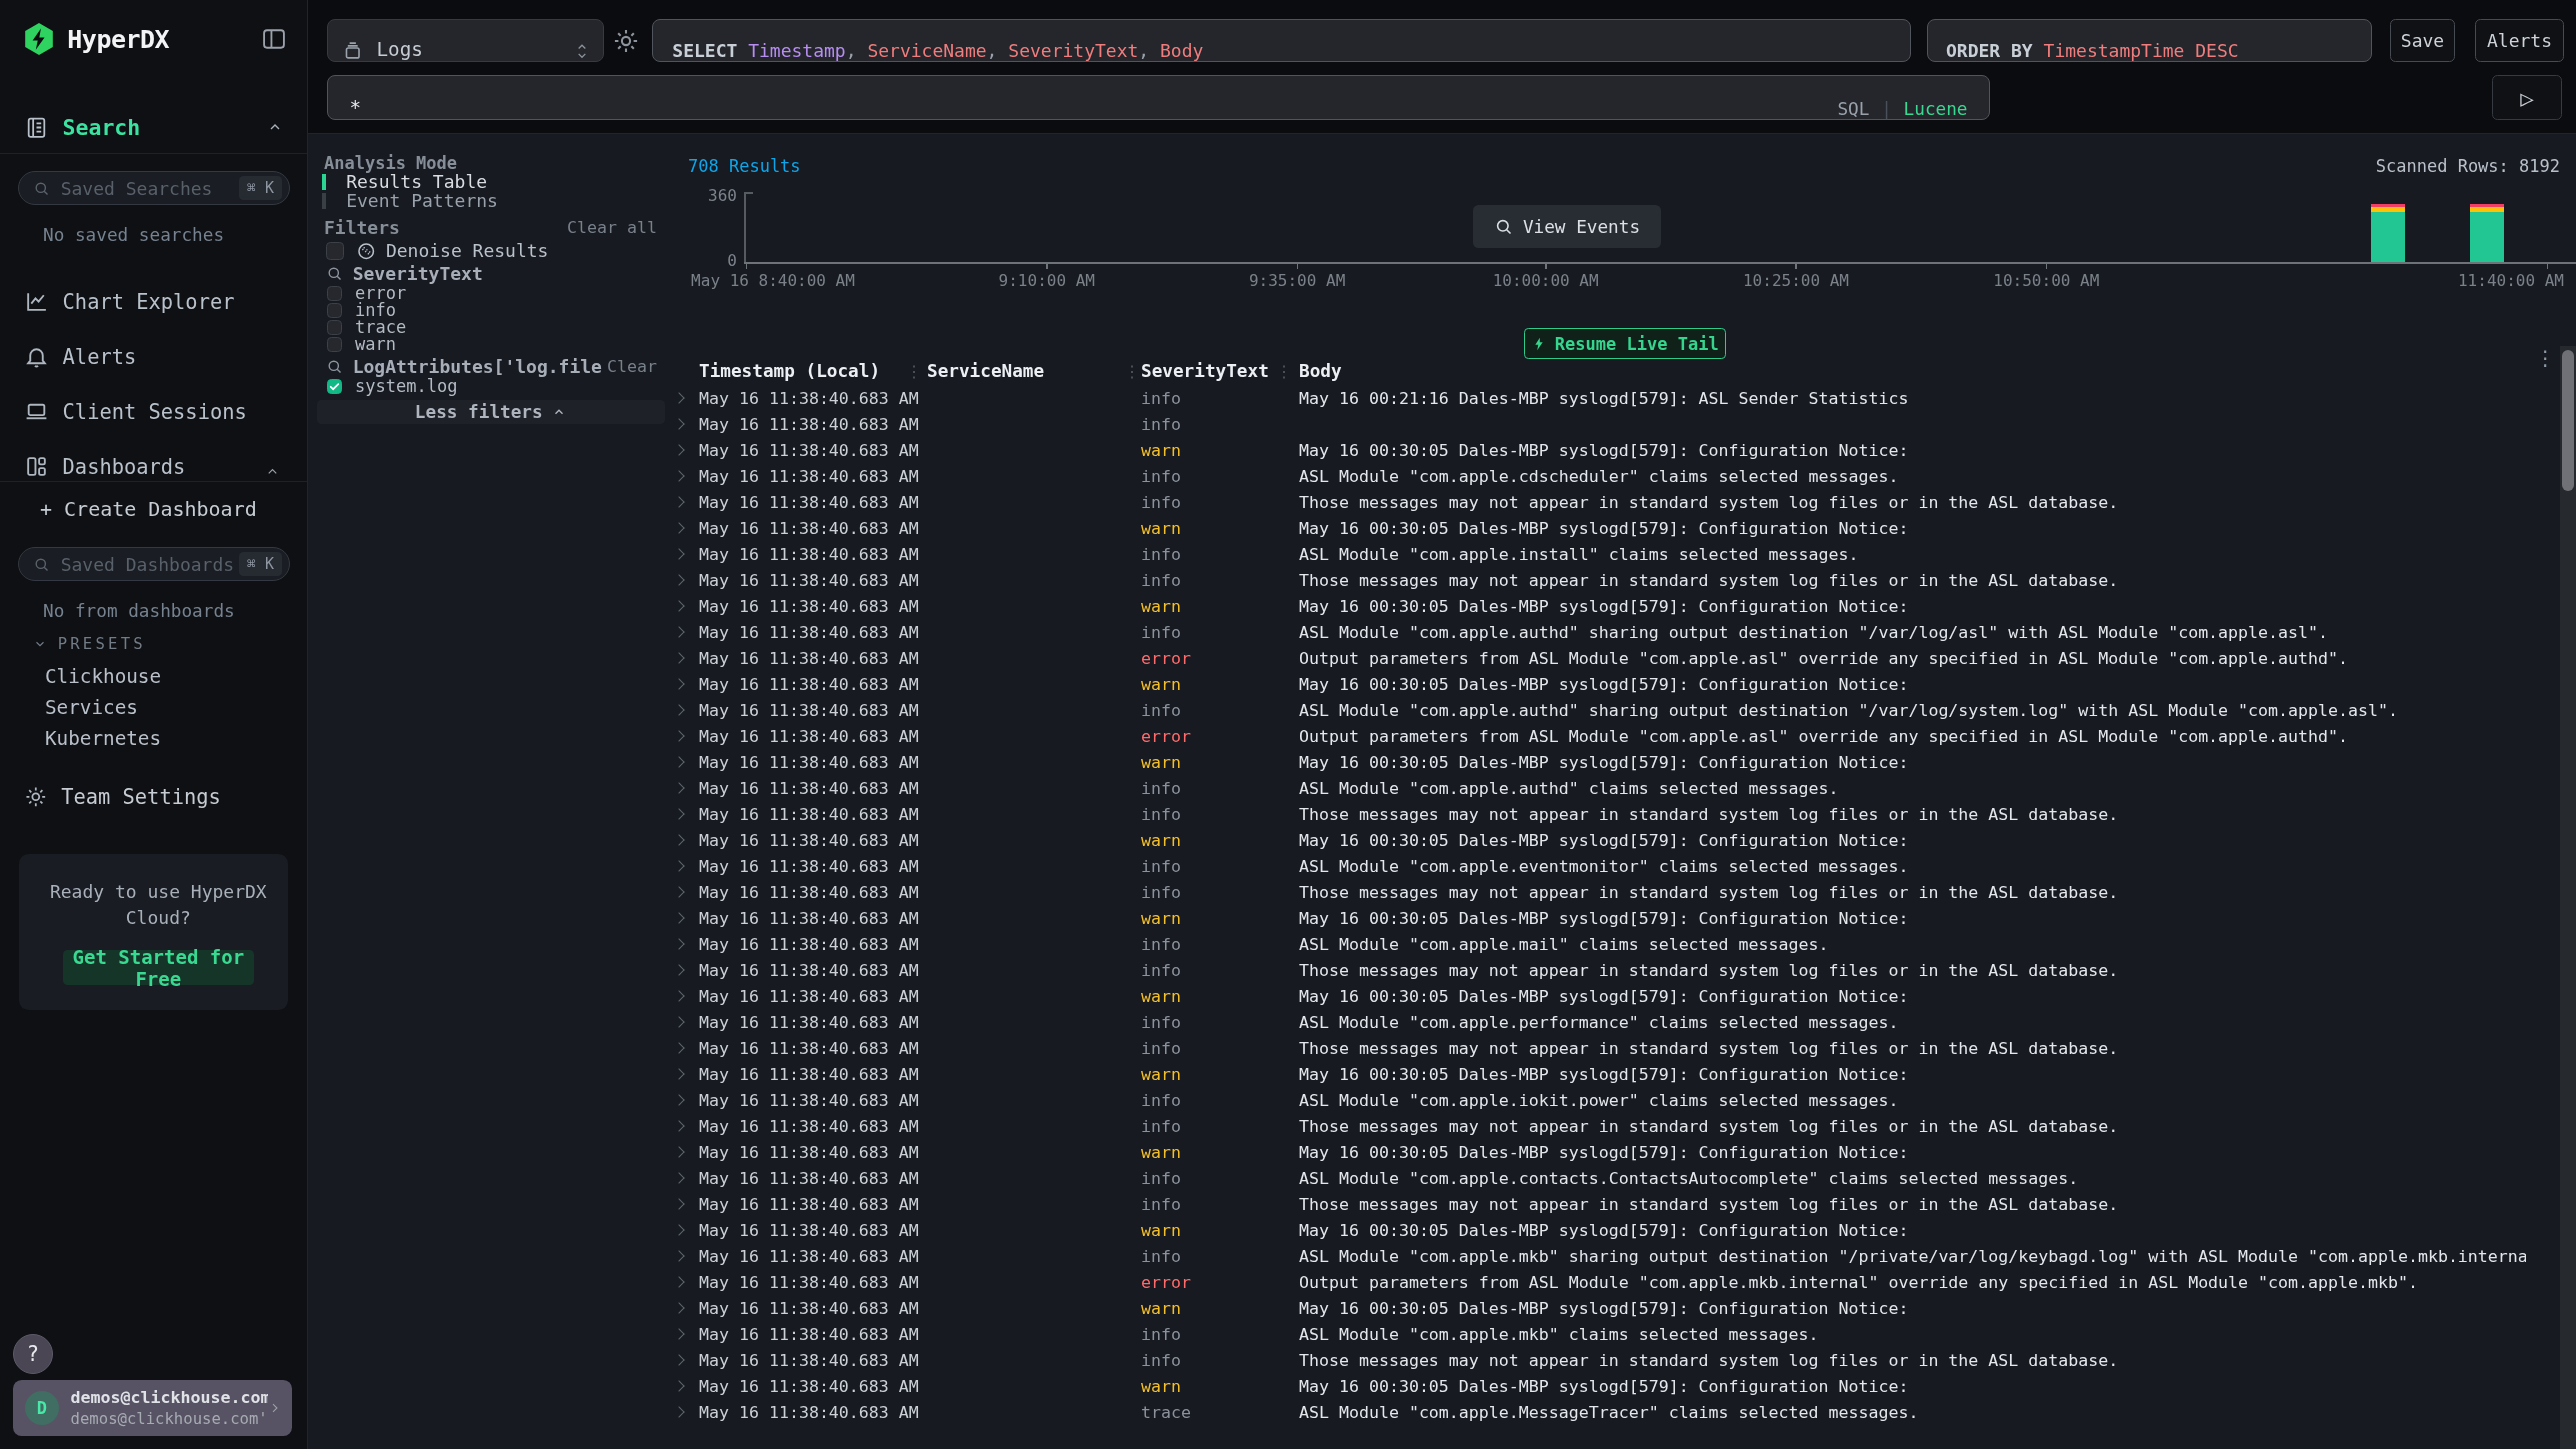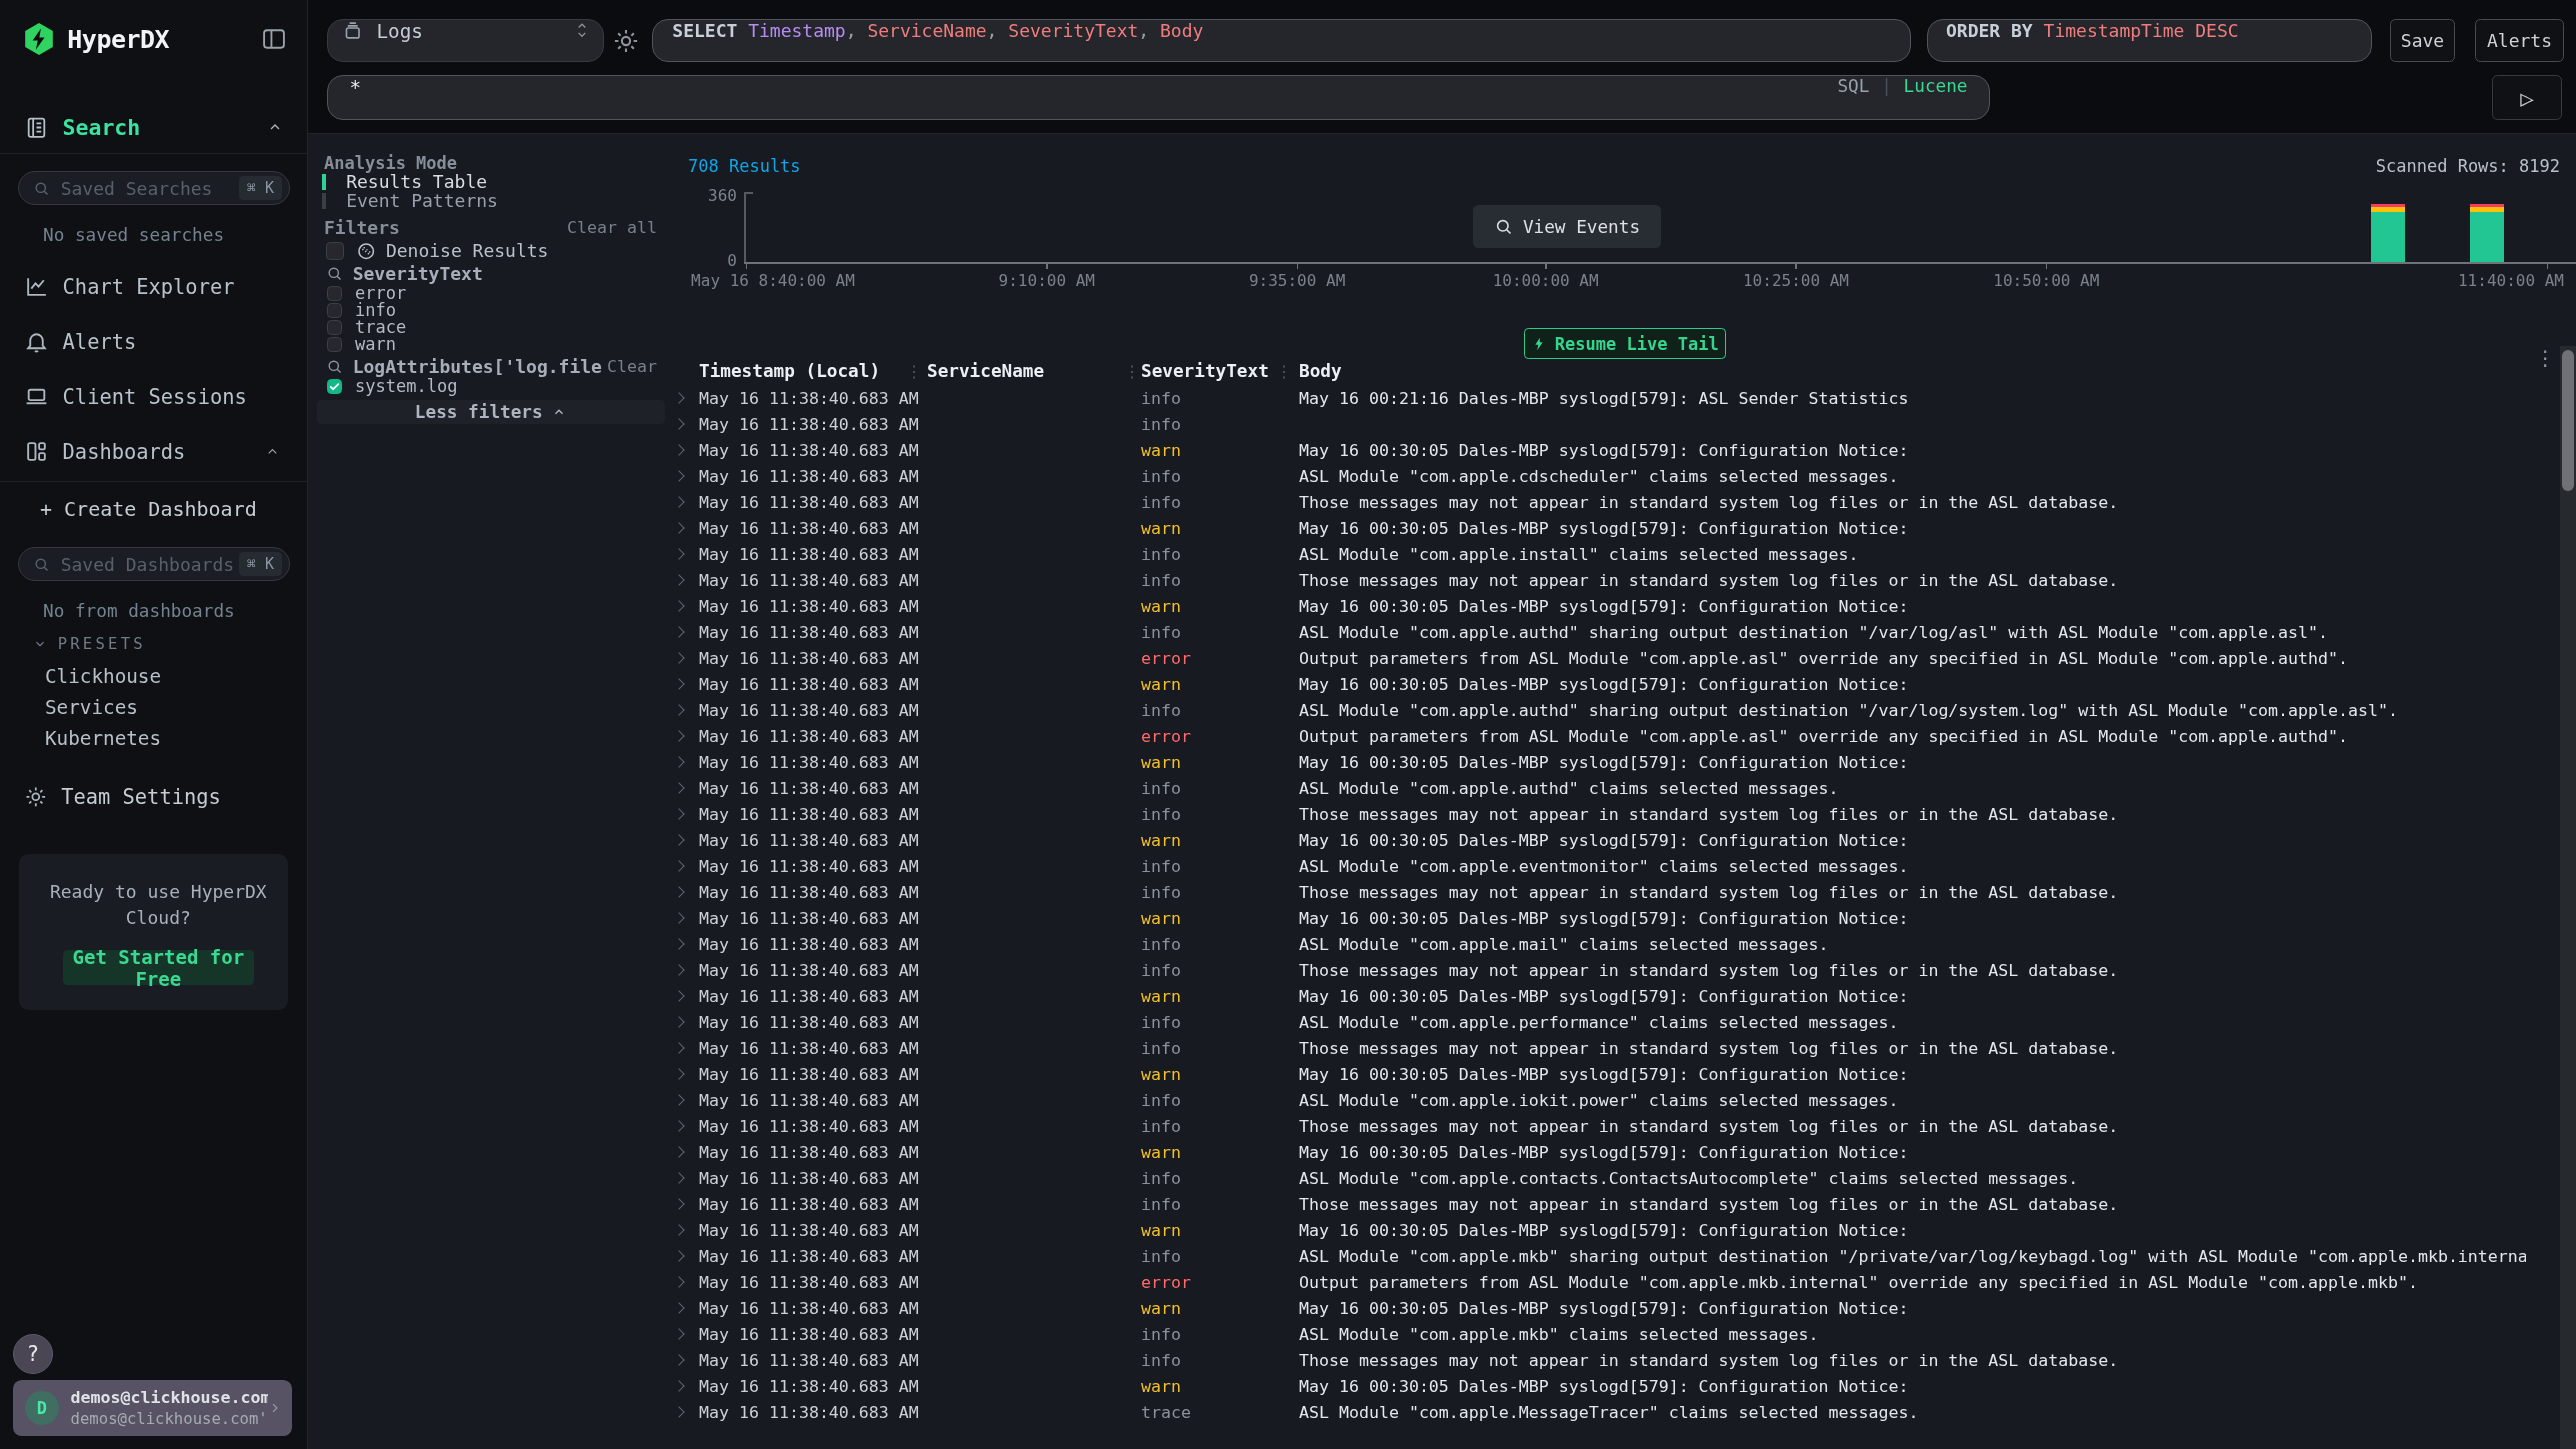--- a/index.html
+++ b/index.html
@@ -21,21 +21,21 @@
   .search-head .sicon{width:25px;height:25px;color:#b9c1cb}
   .search-head .slabel{margin-left:14px;font-size:21.5px;font-weight:bold;color:#3ce3a0}
   .search-head .schev{margin-left:auto;width:16px;height:16px;color:#aab1bb}
   .pill{position:absolute;left:18px;width:272px;height:34px;background:#1a1d23;border:1.6px solid #343840;
     border-radius:21.5px;display:flex;align-items:center;padding:0 7.5px 0 14px}
   .pill .pmag{width:17px;height:17px;color:#5a626c}
   .pill .ph{margin-left:10.7px;font-size:18px;color:#58606a;white-space:nowrap;overflow:hidden}
   .kbd{margin-left:auto;background:#262a31;border-radius:4.3px;padding:3.2px 7.5px;font-size:15px;color:#8d95a0;white-space:nowrap}
   .muted-line{position:absolute;left:43px;font-size:17.7px;color:#76828f;white-space:nowrap}
   #sidebar-nav{position:absolute;left:0;top:259px;width:308px}
-  .nav-item{height:55px;display:flex;align-items:center;padding-left:23.6px;cursor:pointer}
+  .nav-item{height:55px;display:flex;align-items:flex-end;padding-left:23.6px;cursor:pointer}
   .nav-icon{width:25px;height:25px;color:#aeb6c0}
   .nav-label{margin-left:14px;font-size:20.4px;color:#b9c1cb;white-space:nowrap}
   .nav-chevron{margin-left:auto;margin-right:28px;width:15px;height:15px;color:#9aa1ab}
   .create-dash{position:absolute;left:40px;top:496px;height:26px;display:flex;align-items:center;
     font-size:20px;color:#c7cdd4;white-space:nowrap}
   .presets-head{position:absolute;left:33px;top:632px;height:23.6px;display:flex;align-items:center;color:#727c87}
   .presets-head .pchev{width:14px;height:14px}
   .presets-head .ptxt{margin-left:10.7px;font-size:15.6px;letter-spacing:3.2px}
   #presets-list{position:absolute;left:45px;top:661px;width:247px}
   .preset-item{display:block;height:31px;line-height:31px;font-size:19.3px;color:#b9c0c9;white-space:nowrap;cursor:pointer}
@@ -54,21 +54,21 @@
     display:flex;align-items:center;padding:0 10.7px 0 11.8px;cursor:pointer}
   .avatar{width:34px;height:34px;border-radius:50%;background:#406e62;display:flex;align-items:center;
     justify-content:center;font-size:17px;font-weight:bold;color:#46e9a8;flex:0 0 auto}
   .uinfo{margin-left:11.8px;overflow:hidden}
   .uname{font-size:16.6px;font-weight:bold;color:#dfe2e6;white-space:nowrap}
   .usub{font-size:15.6px;color:#a6abb2;white-space:nowrap;margin-top:2.1px}
   .uchev{margin-left:auto;width:14px;height:14px;color:#9ba0a8}
 
   
   #topbar{position:absolute;left:308px;top:0;width:2268px;height:134px;background:#0b0c0f;border-bottom:1.1px solid #212429}
-  .box{position:absolute;display:flex;align-items:flex-start;border-radius:16px;background:#24262c}
+  .box{position:absolute;display:flex;align-items:flex-end;border-radius:8px;background:#24262c}
   .src-box{left:19px;top:19.3px;width:277px;height:43px;border:1.6px solid #363a41;padding:0 13px 0 14px;cursor:pointer}
   .src-box .dbicon{width:21.5px;height:21.5px;color:#9aa2ab}
   .src-box .srclabel{margin-left:13px;font-size:19.3px;color:#c6ccd3}
   .src-box .updown{margin-left:auto;width:16px;height:20.4px;color:#8b929b}
   .gear-btn{position:absolute;left:304px;top:27px;width:28px;height:28px;color:#8d949d;cursor:pointer}
   .sql-box{left:344px;top:19.3px;width:1259px;height:43px;border:1.6px solid #50545c;padding-left:19.3px;font-size:18px;white-space:pre}
   .kw{font-weight:bold;color:#c9cfd7;white-space:pre}
   .tok-sep{color:#9aa1aa;white-space:pre}
   .order-box{left:1619px;top:19.3px;width:445px;height:43px;border:1.6px solid #50545c;padding-left:18px;font-size:18px;white-space:pre}
   .order-val{color:#ef7d7d;white-space:pre}

